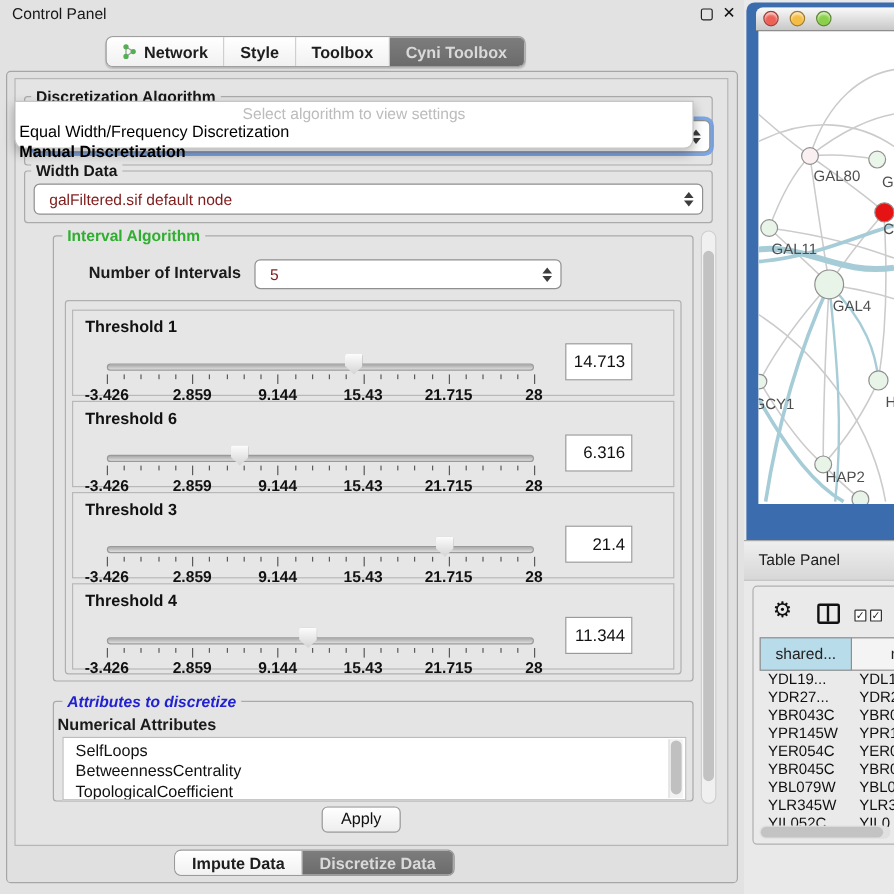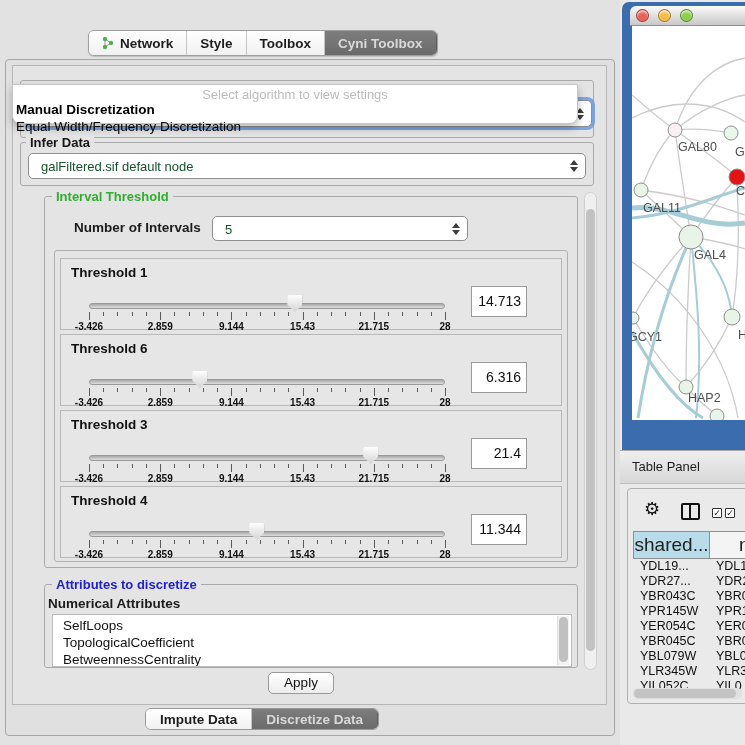--- a/index.html
+++ b/index.html
@@ -26,21 +26,21 @@
                border-radius:4px;background:#e0e0e0;}
   .inner-panel{position:absolute;left:12px;top:65px;width:595px;height:640px;border:1px solid #b6b6b6;
                background:#e4e4e4;}
 
   .groupbox{position:absolute;border:1px solid #aaaaaa;border-radius:3px;}
   .group-title{position:absolute;font-size:13px;font-weight:600;background:#e4e4e4;padding:0 4px;white-space:nowrap;}
   .gt-dark{color:#161616;}
   .gt-green{color:#2fae2f;font-weight:600;}
   .gt-blue{color:#2121cf;font-weight:600;}
 
-  .combo{position:absolute;background:#fff;border:1px solid #8f8f8f;border-radius:5px;font-size:13px;color:#14532d;}
+  .combo{position:absolute;background:#fff;border:1px solid #8f8f8f;border-radius:5px;font-size:13px;color:#7f1d1d;}
   .combo .val{position:absolute;left:12px;top:50%;transform:translateY(-50%);white-space:nowrap;}
   .stepper{position:absolute;right:7px;top:50%;transform:translateY(-50%);width:8px;height:12px;}
   .stepper i{position:absolute;left:0;width:0;height:0;border-left:4px solid transparent;border-right:4px solid transparent;}
   .stepper .up{top:0;border-bottom:5px solid #3c3c3c;}
   .stepper .dn{bottom:0;border-top:5px solid #3c3c3c;}
 
   
   .algo-group{left:20px;top:80px;width:574px;height:58px;}
   .algo-title{left:26px;top:73px;}
   .algo-combo{left:28px;top:100px;width:564px;height:27px;box-shadow:0 0 0 3px rgba(105,155,230,.85);}
@@ -73,27 +73,27 @@
   .strack{position:absolute;left:28px;top:44px;width:356px;height:6px;border-radius:3px;
           background:linear-gradient(#a9a9a9,#dedede);border:1px solid #9a9a9a;}
   .sthumb{position:absolute;top:36px;width:15px;height:17px;
           background:linear-gradient(#fdfdfd,#d4d4d4);
           clip-path:polygon(8% 0,92% 0,100% 10%,100% 58%,50% 100%,0 58%,0 10%);
           filter:drop-shadow(0 0 1px #777);}
   .sticks{position:absolute;left:28px;top:53px;width:356px;height:9px;}
   .sticks .tick{position:absolute;top:0;width:1px;height:4px;background:#5a5a5a;}
   .sticks .tick.major{height:8px;}
   .slabels{position:absolute;left:28px;top:62px;width:356px;height:11px;}
-  .slabels span{position:absolute;transform:translateX(-50%);font-size:10px;font-weight:700;color:#111;white-space:nowrap;}
+  .slabels span{position:absolute;transform:translateX(-50%);font-size:13px;font-weight:700;color:#111;white-space:nowrap;}
   .vbox{position:absolute;left:410px;top:27px;width:56px;height:31px;background:#fff;border:1px solid #9a9a9a;
         font-size:14px;color:#111;text-align:right;line-height:29px;padding-right:5px;}
 
   
   .attr-group{left:44px;top:584px;width:534px;height:84px;}
-  .attr-title{left:52px;top:577px;}
+  .attr-title{left:52px;top:577px;font-style:italic;}
   .attr-label{position:absolute;left:48px;top:596px;font-size:13.5px;font-weight:700;}
   .attr-list{position:absolute;left:52px;top:614px;width:520px;height:53px;background:#fff;border:1px solid #bbb;
              overflow:hidden;margin:0;padding:2px 0 0 0;list-style:none;}
   .attr-list li{padding-left:10px;font-size:13.5px;line-height:17px;color:#111;white-space:nowrap;}
   .list-scroll{position:absolute;left:557px;top:616px;width:12px;height:49px;background:#f2f2f2;border-left:1px solid #ddd;}
   .list-scroll .thumb{position:absolute;left:1px;top:1px;width:9px;height:45px;background:#c0c0c0;border-radius:5px;}
 
   .apply-btn{position:absolute;left:268px;top:672px;width:66px;height:22px;background:linear-gradient(#ffffff,#ededed);
              border:1px solid #9a9a9a;border-radius:5px;font-size:13.5px;color:#111;text-align:center;line-height:20px;}
 
@@ -116,39 +116,44 @@
   .table-card{position:absolute;left:627px;top:488px;width:130px;height:216px;background:#eaeaea;
               border:1px solid #b0b0b0;border-radius:4px;}
   .gear{position:absolute;left:16px;top:9px;font-size:18px;color:#111;}
   .cols-ic{position:absolute;left:53px;top:14px;width:19px;height:17px;border:2px solid #111;border-radius:2px;}
   .cols-ic::after{content:"";position:absolute;left:6px;top:0;width:2px;height:100%;background:#111;}
   .cb-ic{position:absolute;top:19px;width:10px;height:10px;border:1.5px solid #333;border-radius:1px;
          font-size:9px;line-height:9px;text-align:center;color:#222;background:#fff;}
   .cb1{left:84px;} .cb2{left:97px;}
 
   .thead{position:absolute;left:5px;top:42px;height:28px;display:flex;}
-  .thcell{height:28px;border:1px solid #8f8f8f;font-size:19px;color:#222;text-align:center;line-height:26px;overflow:hidden;}
+  .thcell{height:28px;border:1px solid #8f8f8f;font-size:13px;color:#222;text-align:center;line-height:26px;overflow:hidden;}
   .thc1{width:77px;background:#b9dcea;}
   .thc2{width:80px;background:#f4f4f4;border-left:none;}
   .tbody{position:absolute;left:5px;top:70px;width:157px;}
   .trow{display:flex;height:15px;line-height:15px;font-size:12.5px;color:#101010;}
   .trow span{white-space:nowrap;overflow:hidden;}
   .tc1{width:77px;padding-left:7px;}
   .tc2{width:80px;padding-left:6px;}
   .hscroll{position:absolute;left:5px;top:199px;width:109px;height:11px;background:#e0e0e0;border-radius:5px;}
   .hscroll .thumb{position:absolute;left:1px;top:1px;width:102px;height:9px;background:#c3c3c3;border-radius:5px;}
 
   svg text{font-family:"Liberation Sans","DejaVu Sans",sans-serif;}
 </style>
 </head>
 <body>
 
 <div id="stage">
 
   <section class="left-window">
+    <div class="titlebar">
+      <span class="title">Control Panel</span>
+      <span class="float-ic"></span>
+      <span class="close-ic">✕</span>
+    </div>
 
     <div class="tabbar">
       <span class="seg">
         <svg class="neticon" width="12" height="14" viewBox="0 0 12 14">
           <line x1="3" y1="3" x2="9" y2="7" stroke="#9a9a9a" stroke-width="1"></line>
           <line x1="3" y1="11" x2="9" y2="7" stroke="#9a9a9a" stroke-width="1"></line>
           <line x1="3" y1="3" x2="3" y2="11" stroke="#9a9a9a" stroke-width="1"></line>
           <circle cx="3" cy="3" r="2.2" fill="#52b052"></circle>
           <circle cx="3" cy="11" r="2.2" fill="#52b052"></circle>
           <circle cx="9" cy="7" r="2.2" fill="#52b052"></circle>
@@ -163,49 +168,50 @@
         </span>
       <span class="seg selected">
           <span>Cyni Toolbox</span>
         </span>
     </div>
 
     <div class="outer-frame"></div>
     <div class="inner-panel"></div>
 
     <div class="groupbox algo-group"></div>
+    <span class="group-title gt-dark algo-title">Discretization Algorithm</span>
     <div class="combo algo-combo">
       <span class="stepper">
           <i class="up"></i>
           <i class="dn"></i>
         </span>
     </div>
 
     <div class="popup">
       <div class="hint">Select algorithm to view settings</div>
+      <div class="opt">Equal Width/Frequency Discretization</div>
       <div class="opt bold">Manual Discretization</div>
-      <div class="opt">Equal Width/Frequency Discretization</div>
     </div>
 
     <div class="groupbox td-group"></div>
-    <span class="group-title gt-dark td-title">Infer Data</span>
+    <span class="group-title gt-dark td-title">Width Data</span>
     <div class="combo td-combo">
       <span class="val">galFiltered.sif default node</span>
       <span class="stepper">
           <i class="up"></i>
           <i class="dn"></i>
         </span>
     </div>
 
     <div class="region-scroll">
         <div class="thumb"></div>
       </div>
 
     <div class="groupbox int-group"></div>
-    <span class="group-title gt-green int-title">Interval Threshold</span>
+    <span class="group-title gt-green int-title">Interval Algorithm</span>
     <span class="noi-label">Number of Intervals</span>
     <div class="combo noi-combo">
       <span class="val">5</span>
       <span class="stepper">
           <i class="up"></i>
           <i class="dn"></i>
         </span>
     </div>
     <div class="groupbox thr-group"></div>
 
@@ -376,22 +382,22 @@
           <span style="left: 100%;">28</span>
         </div>
       <div class="vbox">11.344</div>
     </div>
 
     <div class="groupbox attr-group"></div>
     <span class="group-title gt-blue attr-title">Attributes to discretize</span>
     <span class="attr-label">Numerical Attributes</span>
     <ul class="attr-list">
         <li>SelfLoops</li>
+        <li>BetweennessCentrality</li>
         <li>TopologicalCoefficient</li>
-        <li>BetweennessCentrality</li>
       </ul>
     <div class="list-scroll">
         <div class="thumb"></div>
       </div>
 
     <div class="apply-btn">Apply</div>
 
     <div class="bottom-tabs">
       <span class="seg">
           <span>Impute Data</span>

